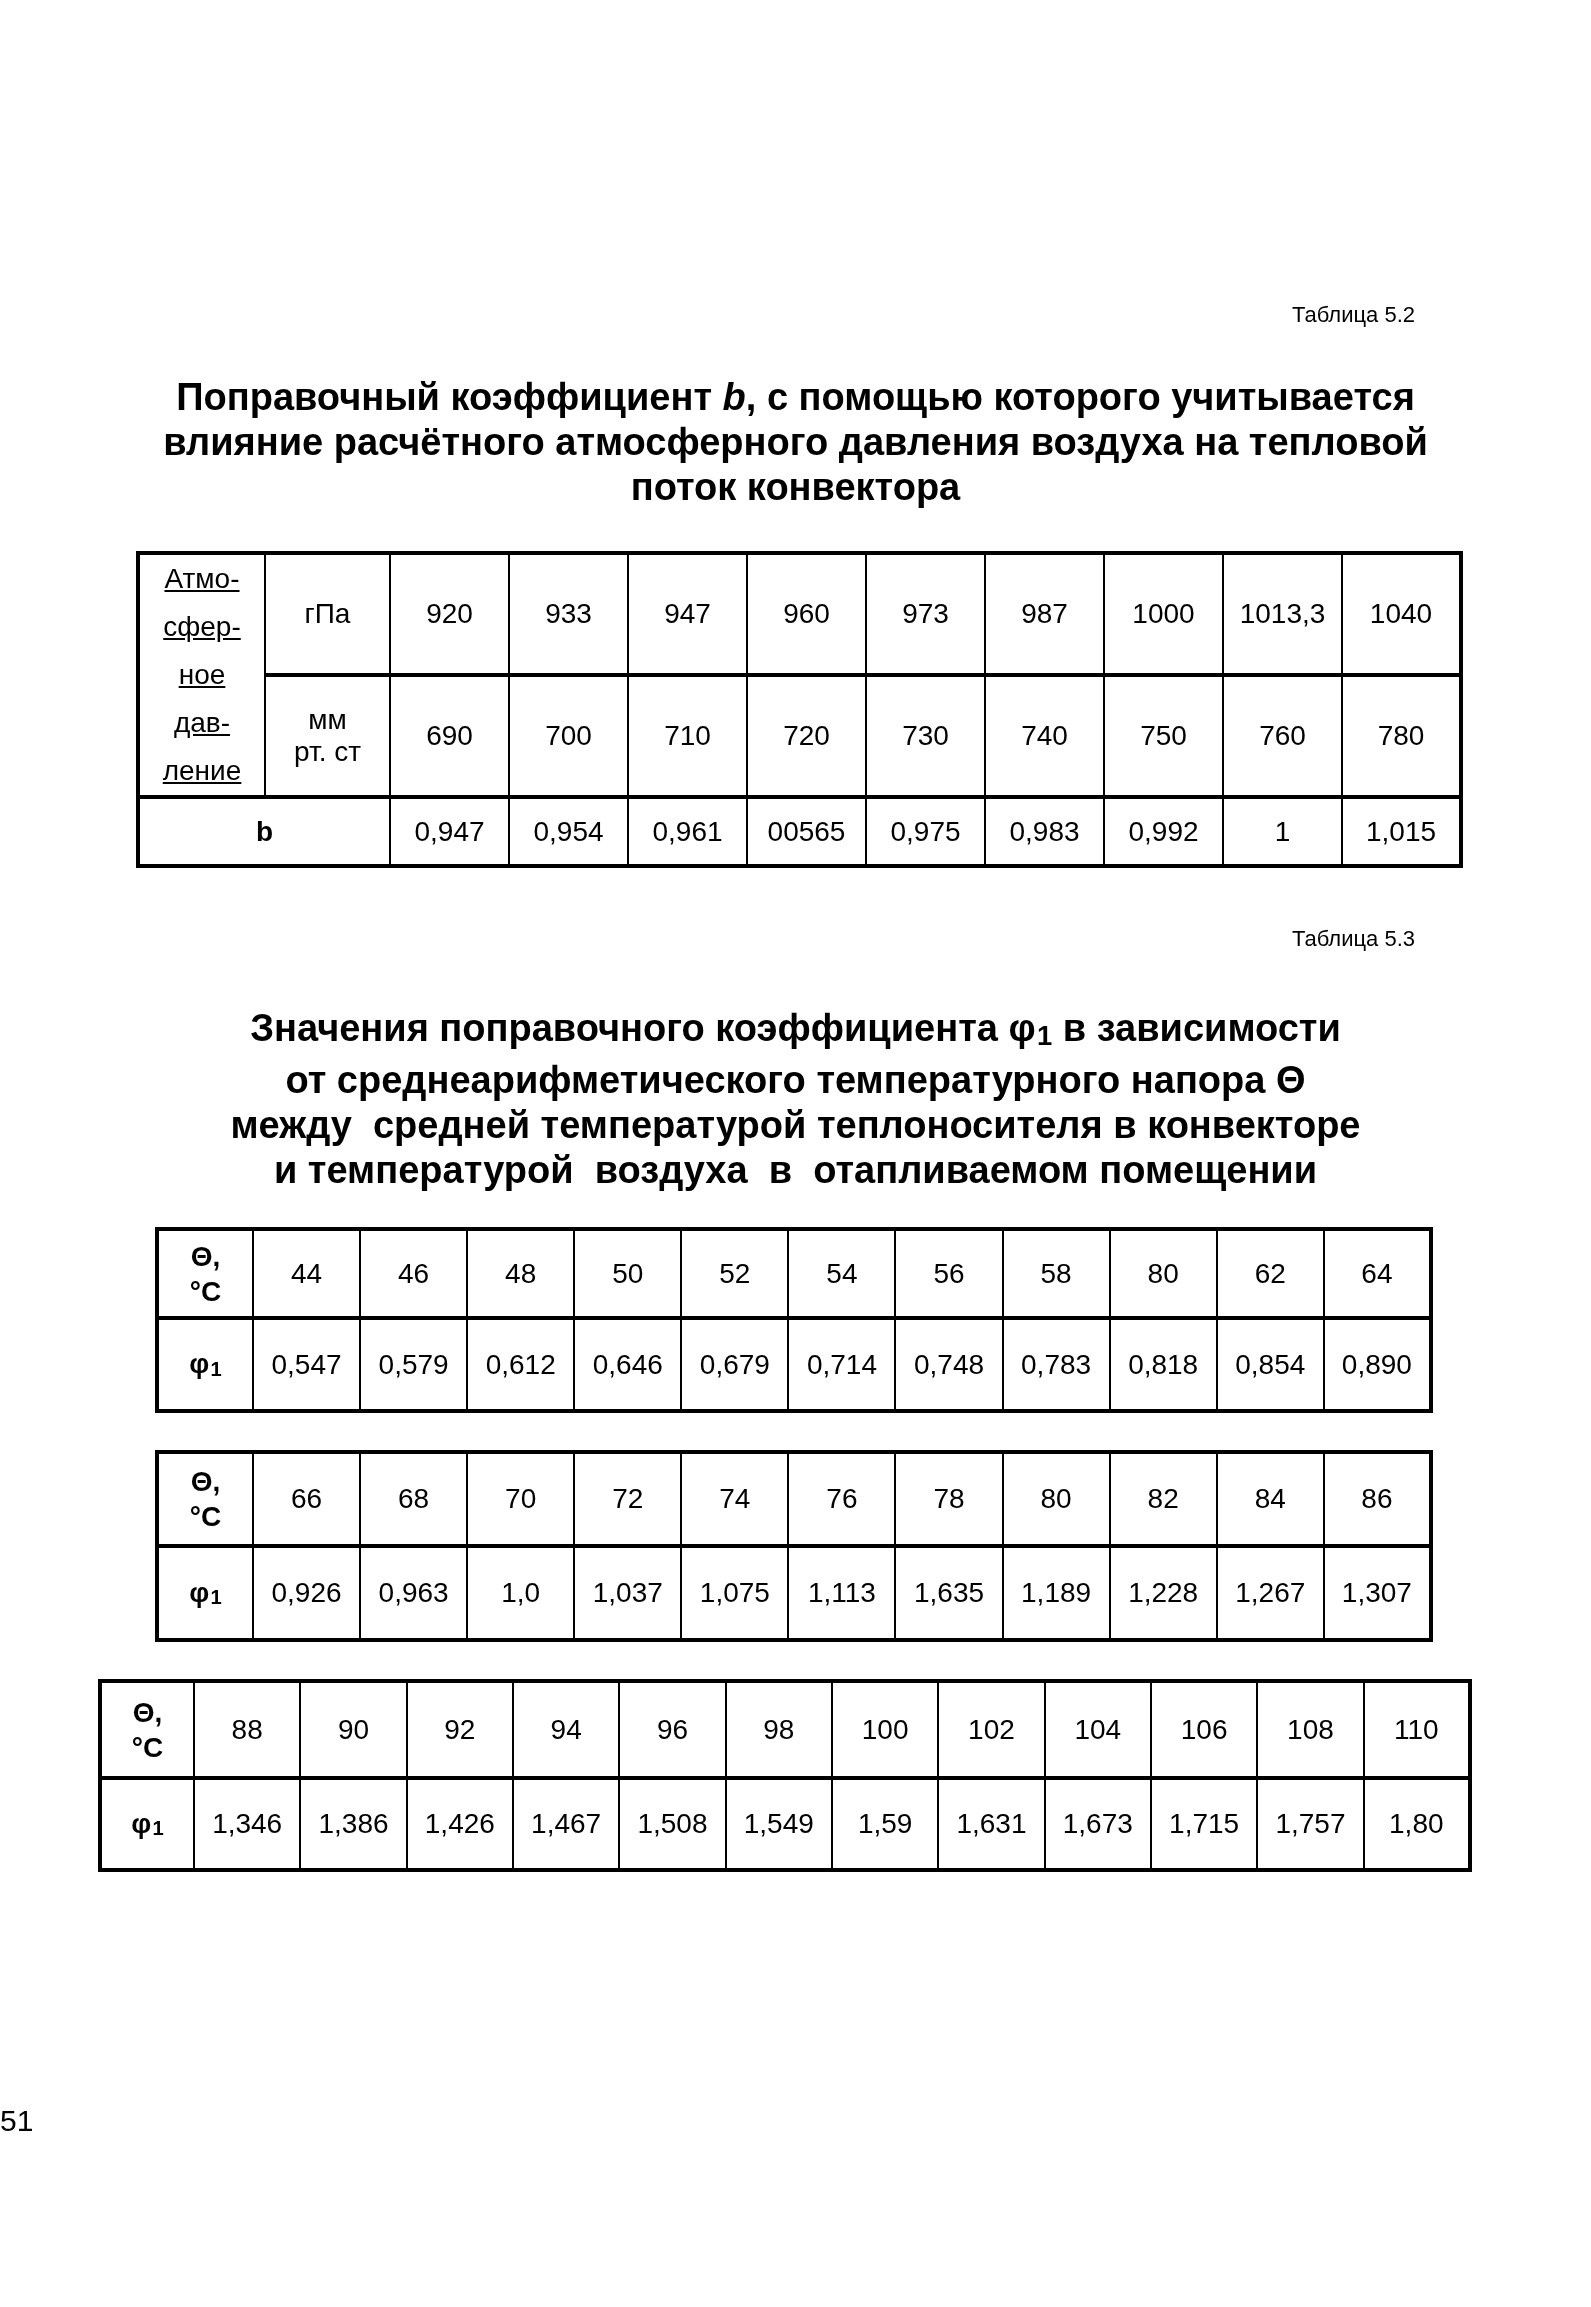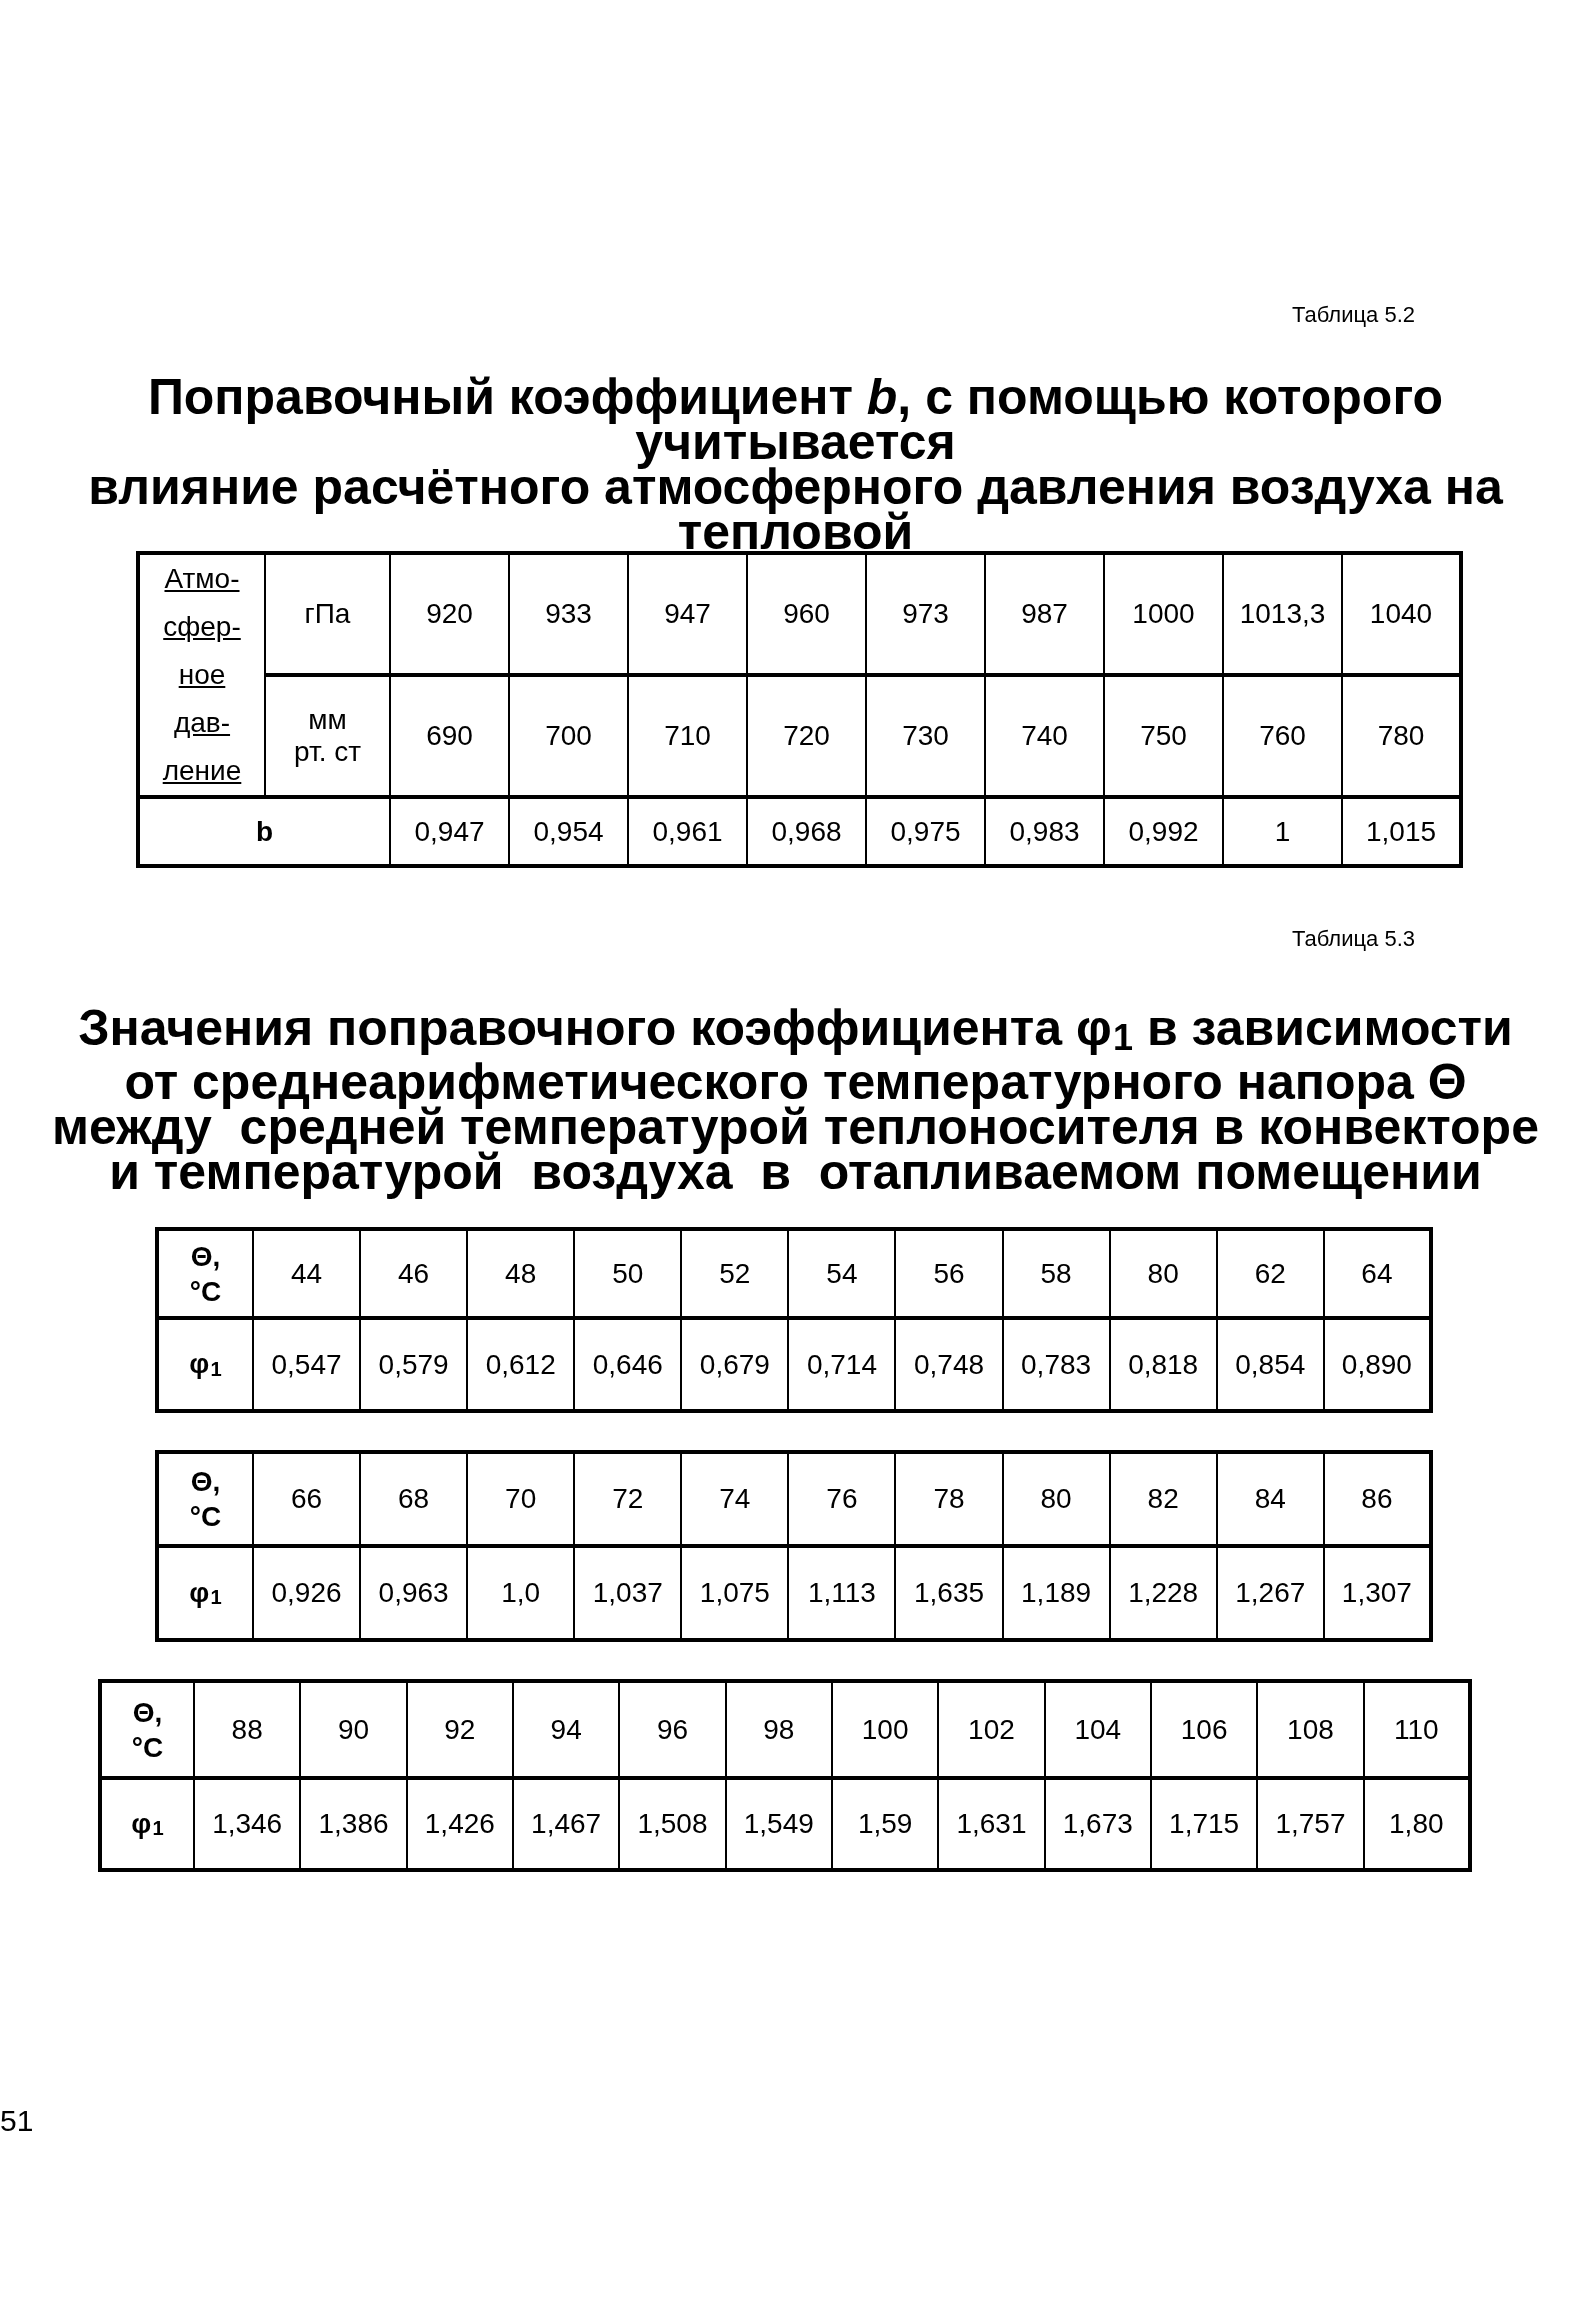--- a/index.html
+++ b/index.html
@@ -29,21 +29,21 @@
   }
   #caption-52 { top: 302px; }
   #caption-53 { top: 926px; }
 
   
   .doc-title {
     position: absolute;
     left: 0;
     width: 1591px;
     text-align: center;
-    font-size: 50px;
+    font-size: 38px;
     font-weight: 700;
     line-height: 45px;
   }
   #title-52 { top: 375px; }
   #title-53 { top: 1006px; }
   .title-line { white-space: pre-wrap; }
   .var-italic { font-style: italic; }
   .sub {
     font-size: 0.72em;
     vertical-align: -0.14em;
@@ -181,21 +181,21 @@
           <td>740</td>
           <td>750</td>
           <td>760</td>
           <td>780</td>
         </tr>
       <tr class="h-102">
         <td class="b-label" colspan="2">b</td>
       <td>0,947</td>
           <td>0,954</td>
           <td>0,961</td>
-          <td>0,968</td>
+          <td>00565</td>
           <td>0,975</td>
           <td>0,983</td>
           <td>0,992</td>
           <td>1</td>
           <td>1,015</td>
         </tr>
     </tbody>
   </table>
 
   <div class="caption" id="caption-53">Таблица 5.3</div>

